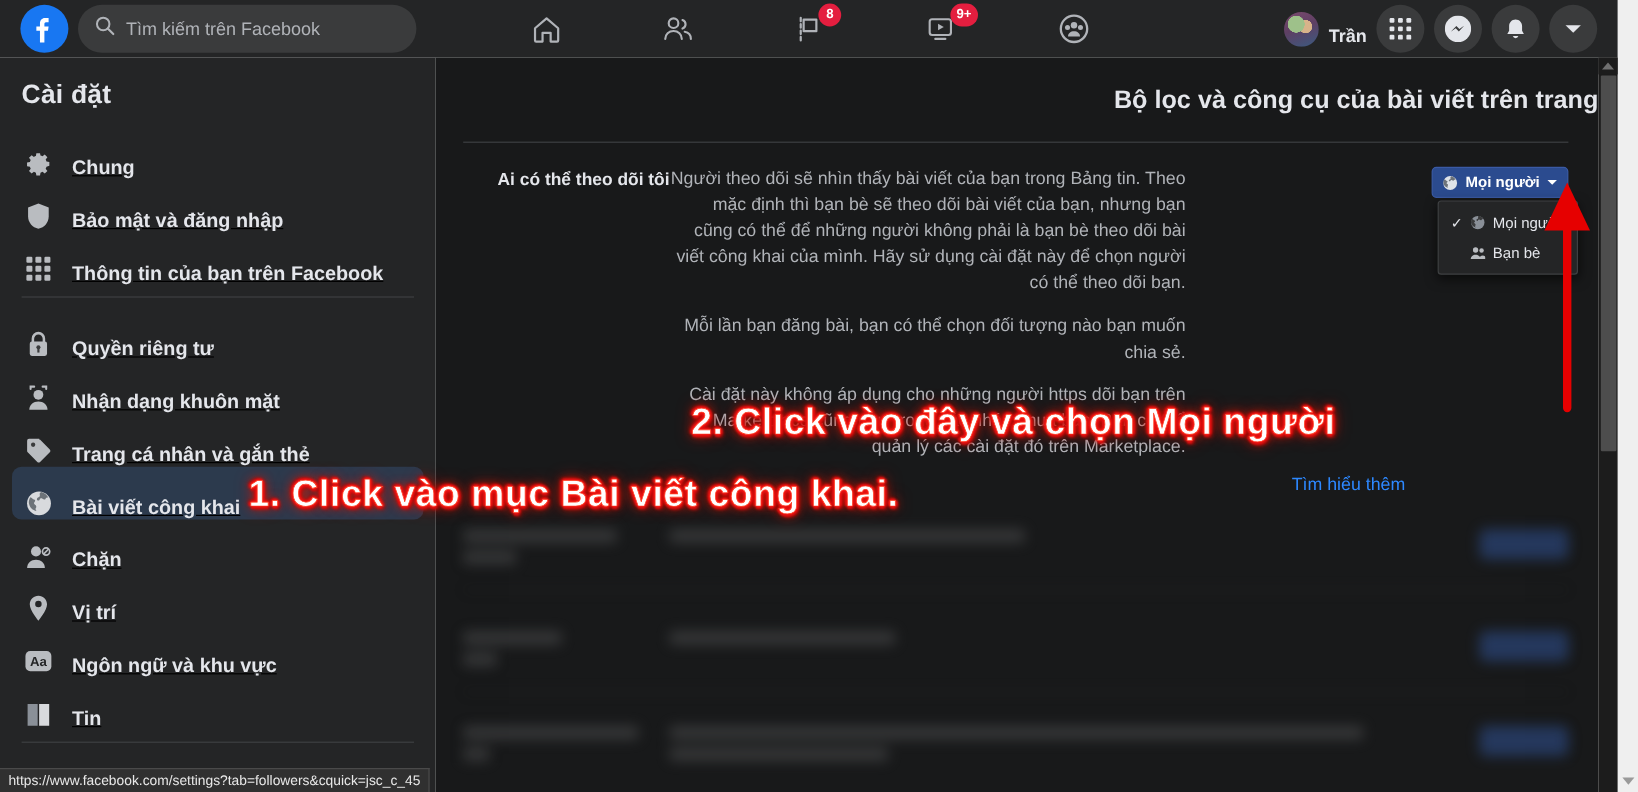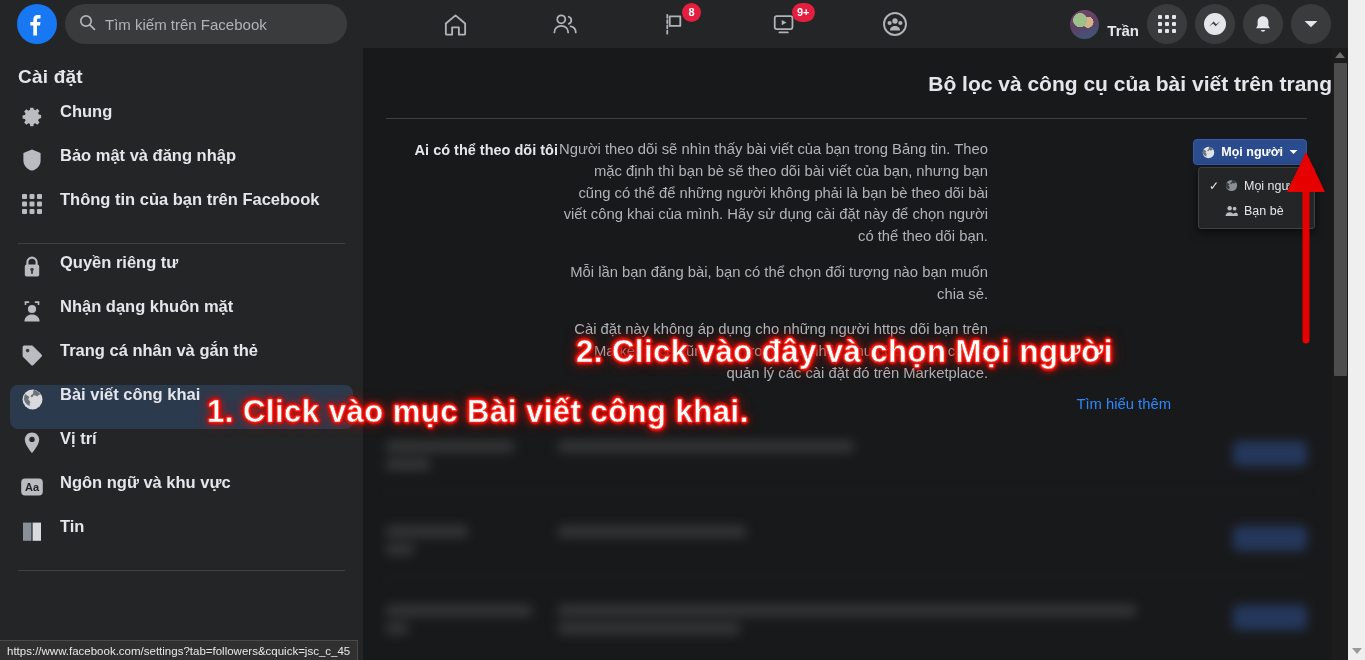--- a/index.html
+++ b/index.html
@@ -70,26 +70,26 @@
   }
   .grid9 { display: grid; grid-template-columns: repeat(3,4px); gap: 3px; }
   .grid9 i { width: 4px; height: 4px; background: #e4e6eb; border-radius: 1px; display:block; }
 
   
   .sidebar {
     position: absolute; left: 0; top: 48px; width: 363px; height: 612px;
     background: #242526; overflow: hidden;
   }
   .sidebar-title {
-    color: #e4e6eb; font-size: 19px; font-weight: bold;
+    color: #e4e6eb; font-size: 22px; font-weight: bold;
     padding: 18px 0 14px 18px; letter-spacing: .2px;
   }
   .s-item {
-    height: 44px; display: flex; align-items: flex-start;
-    margin: 0 10px; padding-left: 8px; border-radius: 8px; cursor: pointer;
+    height: 44px; display: flex; align-items: flex-end;
+    margin: 0 10px; padding-left: 8px; border-radius: 8px; cursor: pointer; text-decoration: underline;
   }
   .s-item.active { background: #2c3a4d; }
   .s-ico {
     width: 28px; height: 28px; flex: none; margin-right: 14px;
     display: flex; align-items: center; justify-content: center;
   }
   .s-label { color: #e4e6eb; font-size: 16.5px; font-weight: bold; white-space: nowrap; }
   .s-div { height: 1px; background: #3e4042; margin: 9px 18px 9px 18px; }
 
   
@@ -367,20 +367,31 @@
       <span class="s-label">Trang cá nhân và gắn thẻ</span>
     </div>
     <div class="s-item active">
       <span class="s-ico">
         <svg width="23" height="23" viewBox="0 0 24 24">
           <circle cx="12" cy="12" r="10.4" fill="#d8dadd"></circle>
           <path d="M4.4 6.6c1.6.4 2.1 1.8 3.4 2 1.3.3 1 1.6.2 2.3-.8.7-.2 2 .8 2.4 1 .4 1.1 2.1.4 2.9-.5.7.1 2 .9 2.5-3.5-.4-6.4-3.3-6.9-6.9-.2-1.8.3-3.6 1.2-5.2zM13.8 2c2.8.5 5.2 2.4 6.4 5-1-.2-2.2.2-2.6 1.1-.4 1-1.8.5-2.6-.2-.8-.7-2.2-.3-2.4.8-.2 1-1.7 1.1-2.2.3-.6-.9.2-2 1.2-2.3 1.1-.3 1.4-1.6 1-2.6-.2-.8.5-1.6 1.2-2.1z" fill="#6d7379"></path>
         </svg>
       </span>
       <span class="s-label">Bài viết công khai</span>
+    </div>
+    <div class="s-item">
+      <span class="s-ico">
+        <svg width="22" height="23" viewBox="0 0 22 23">
+          <circle cx="9" cy="7.5" r="4.2" fill="#b9bcc0"></circle>
+          <path d="M1.6 21.4c0-4.2 3.3-6.9 7.4-6.9s7.4 2.7 7.4 6.9z" fill="#b9bcc0"></path>
+          <circle cx="17.4" cy="7.6" r="3" fill="none" stroke="#b9bcc0" stroke-width="1.4"></circle>
+          <line x1="15.3" y1="9.7" x2="19.5" y2="5.5" stroke="#b9bcc0" stroke-width="1.4"></line>
+        </svg>
+      </span>
+      <span class="s-label">Chặn</span>
     </div>
     <div class="s-item">
       <span class="s-ico">
         <svg width="20" height="24" viewBox="0 0 20 24">
           <path d="M10 1.4c-4 0-7.2 3.2-7.2 7.2 0 5.4 7.2 13.6 7.2 13.6s7.2-8.2 7.2-13.6c0-4-3.2-7.2-7.2-7.2z" fill="#b9bcc0"></path>
           <circle cx="10" cy="8.4" r="2.7" fill="#242526"></circle>
         </svg>
       </span>
       <span class="s-label">Vị trí</span>
     </div>

